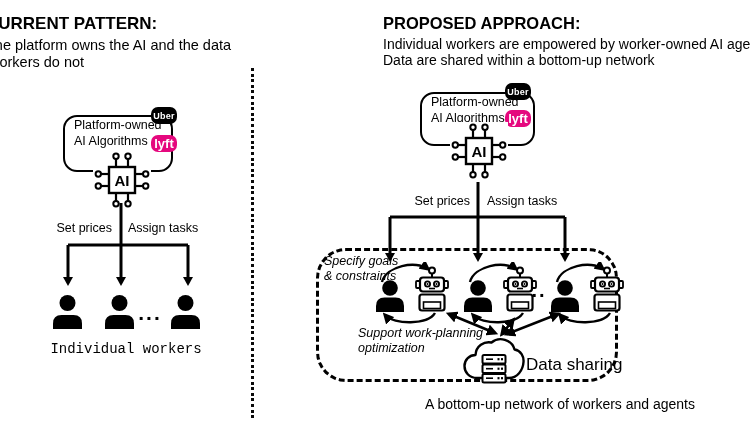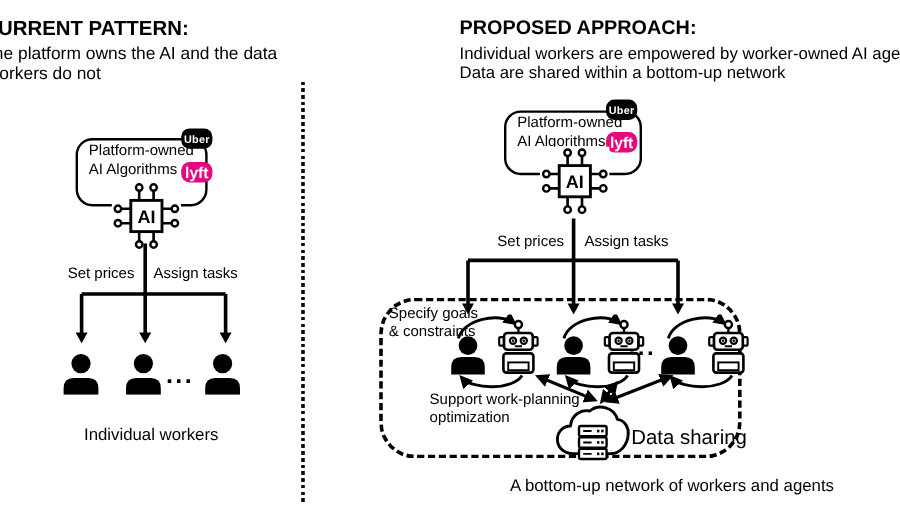--- a/index.html
+++ b/index.html
@@ -14,21 +14,21 @@
   .pbox { border:2.5px solid #000; border-radius:14px; box-sizing:border-box; background:#fff; }
   .pbox-label { font-size:12.5px; line-height:1.3; padding:0 0 0 9px; }
   .badge { width:26px; height:17px; border-radius:7px; box-sizing:border-box;
            display:flex; align-items:center; justify-content:center; color:#fff; }
   .badge-uber { font-size:9px; font-weight:600; letter-spacing:.2px; }
   .badge-lyft { font-size:13px; font-weight:800; }
   .lbl { font-size:12.5px; white-space:nowrap; }
   .dots { font-weight:700; letter-spacing:2px; line-height:1; }
   .caption { font-size:14px; text-align:center; white-space:nowrap; }
   .net-box { border:3px dashed #000; border-radius:30px; box-sizing:border-box; }
-  .small2 { font-size:12.5px; line-height:1.2; white-space:nowrap; }
+  .small2 { font-size:12.5px; line-height:1.2; white-space:nowrap;font-style:italic; }
   .divider { background-image:repeating-linear-gradient(to bottom, #0a0a0a 0 3px, transparent 3px 5.6px); }
 </style>
 </head>
 <body>
 
 <div class="canvas">
 
   <div class="abs" style="left:-14px; top:14px;">
     <div class="h-title">CURRENT PATTERN:</div>
     <div class="h-sub">The platform owns the AI and the data</div>
@@ -97,21 +97,21 @@
   </svg>
   <svg class="abs" style="left:104px; top:295px;" width="31" height="34" viewBox="0 0 31 34">
     <circle cx="15.5" cy="8" r="8" fill="#000"></circle>
     <path d="M1,34 V28.5 Q1,20 9.5,20 L21.5,20 Q30,20 30,28.5 V34 Z" fill="#000"></path>
   </svg>
   <div class="dots abs" style="left:138px; top:302px; width:24px; font-size:21px; text-align:center;">...</div>
   <svg class="abs" style="left:170px; top:295px;" width="31" height="34" viewBox="0 0 31 34">
     <circle cx="15.5" cy="8" r="8" fill="#000"></circle>
     <path d="M1,34 V28.5 Q1,20 9.5,20 L21.5,20 Q30,20 30,28.5 V34 Z" fill="#000"></path>
   </svg>
-  <div class="caption abs" style="left:40px; top:354px; width:172px;">Individual workers</div>
+  <div class="caption abs" style="left:40px; top:341px; width:172px;font-family:Liberation Mono, monospace;">Individual workers</div>
 
   <div class="divider abs" style="left:251px; top:68px; width:3px; height:352px;"></div>
 
   <div class="abs" style="left:383px; top:14px;">
     <div class="h-title" style="font-size:16.5px;">PROPOSED APPROACH:</div>
     <div class="h-sub" style="font-size:14px;">Individual workers are empowered by worker-owned AI agents</div>
     <div class="h-sub" style="font-size:14px;">Data are shared within a bottom-up network</div>
   </div>
 
   <div class="pbox abs" style="left:420px; top:92px; width:115px; height:54px;">

